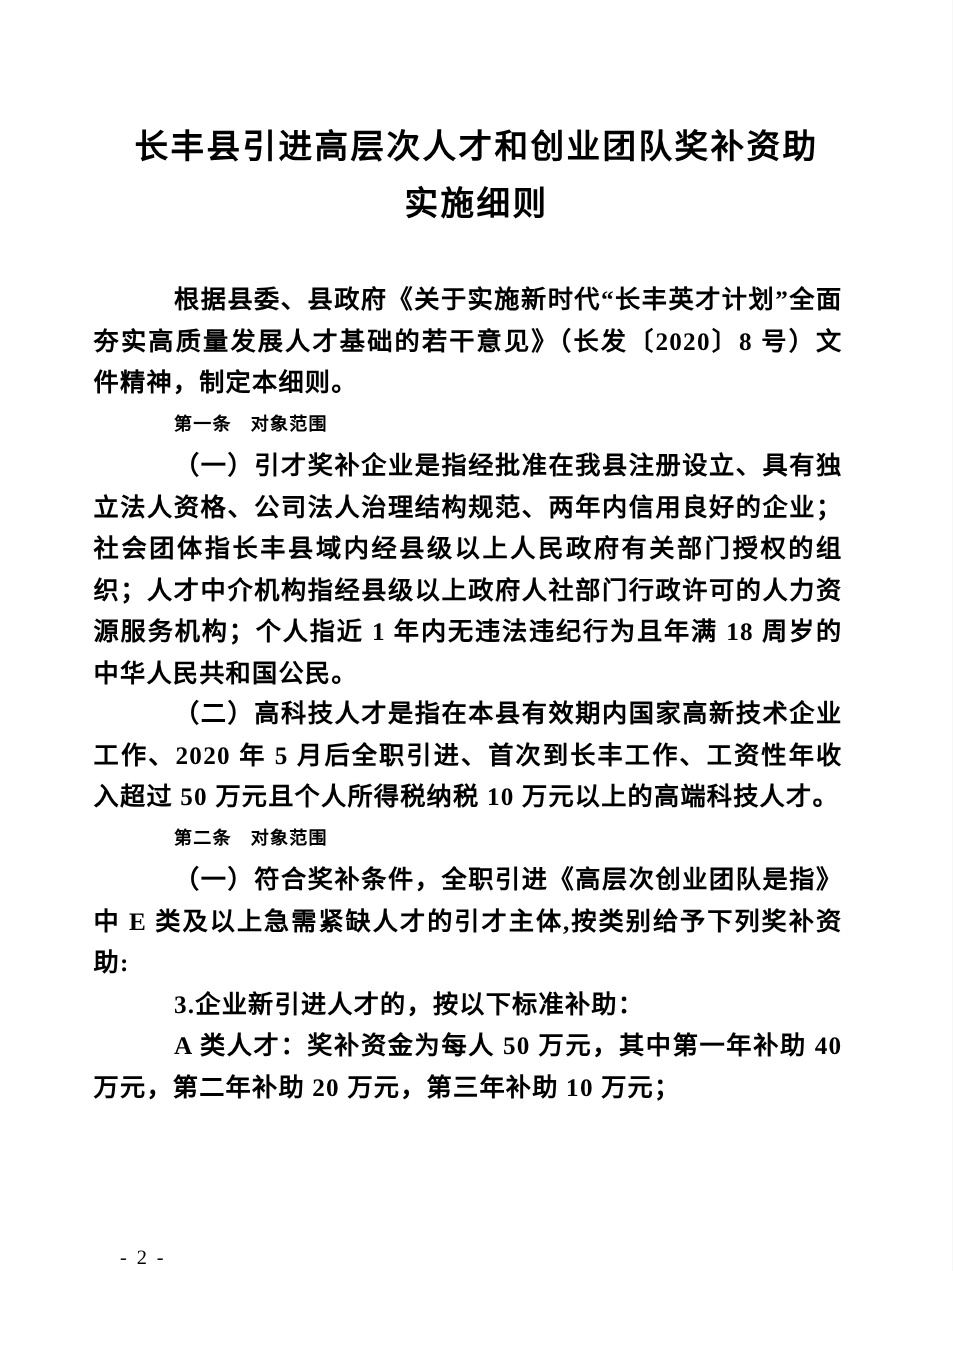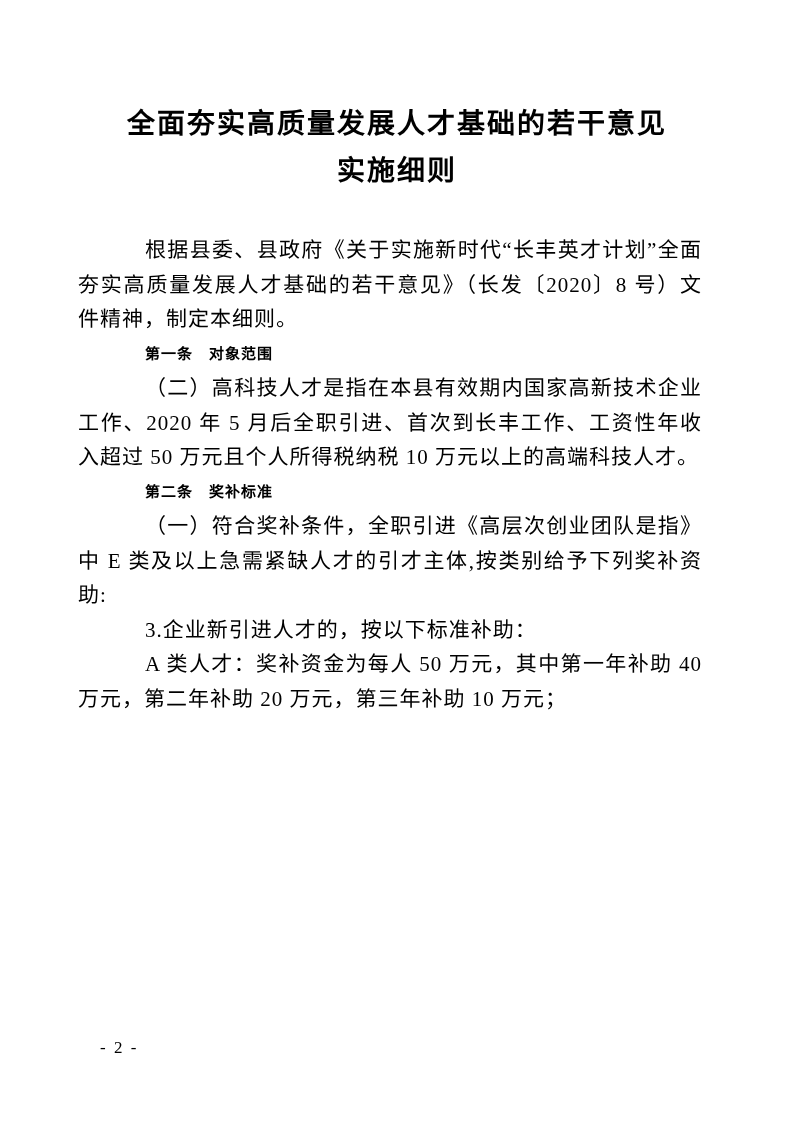--- a/index.html
+++ b/index.html
@@ -41,20 +41,21 @@
     font-size: 21px;
     line-height: 34.5px;
     letter-spacing: 1px;
   }
 
   .para {
     text-align: justify;
     text-justify: inter-character;
     text-indent: 67px;
     font-family: "Liberation Serif", "DejaVu Serif", serif;
+    font-weight: bold;
   }
 
   .article-heading {
     font-family: "Liberation Sans", "DejaVu Sans", sans-serif;
     font-weight: bold;
     font-size: 15px;
     text-indent: 67px;
   }
 
   .page-number {
@@ -65,35 +66,36 @@
     letter-spacing: 2px;
     font-family: "Liberation Serif", "DejaVu Serif", serif;
   }
 </style>
 </head>
 <body>
 
 <div class="page">
 
   <h1 class="doc-title">
-    <span class="title-line">全面夯实高质量发展人才基础的若干意见</span>
+    <span class="title-line">长丰县引进高层次人才和创业团队奖补资助</span>
     <span class="title-line">实施细则</span>
   </h1>
 
   <div class="doc-body">
 
     <p class="para">根据县委、县政府《关于实施新时代“长丰英才计划”全面夯实高质量发展人才基础的若干意见》（长发〔2020〕8 号）文件精神，制定本细则。</p>
 
     <div class="article-heading">第一条　对象范围</div>
 
+    <p class="para">（一）引才奖补企业是指经批准在我县注册设立、具有独立法人资格、公司法人治理结构规范、两年内信用良好的企业；社会团体指长丰县域内经县级以上人民政府有关部门授权的组织；人才中介机构指经县级以上政府人社部门行政许可的人力资源服务机构；个人指近 1 年内无违法违纪行为且年满 18 周岁的中华人民共和国公民。</p>
 
     <p class="para">（二）高科技人才是指在本县有效期内国家高新技术企业工作、2020 年 5 月后全职引进、首次到长丰工作、工资性年收入超过 50 万元且个人所得税纳税 10 万元以上的高端科技人才。</p>
 
 
-    <div class="article-heading">第二条　奖补标准</div>
+    <div class="article-heading">第二条　对象范围</div>
 
     <p class="para">（一）符合奖补条件，全职引进《高层次创业团队是指》中 E 类及以上急需紧缺人才的引才主体,按类别给予下列奖补资助:</p>
 
     <p class="para">3.企业新引进人才的，按以下标准补助：</p>
 
     <p class="para">A 类人才：奖补资金为每人 50 万元，其中第一年补助 40 万元，第二年补助 20 万元，第三年补助 10 万元；</p>
 
   </div>
 
   <div class="page-number">- 2 -</div>

